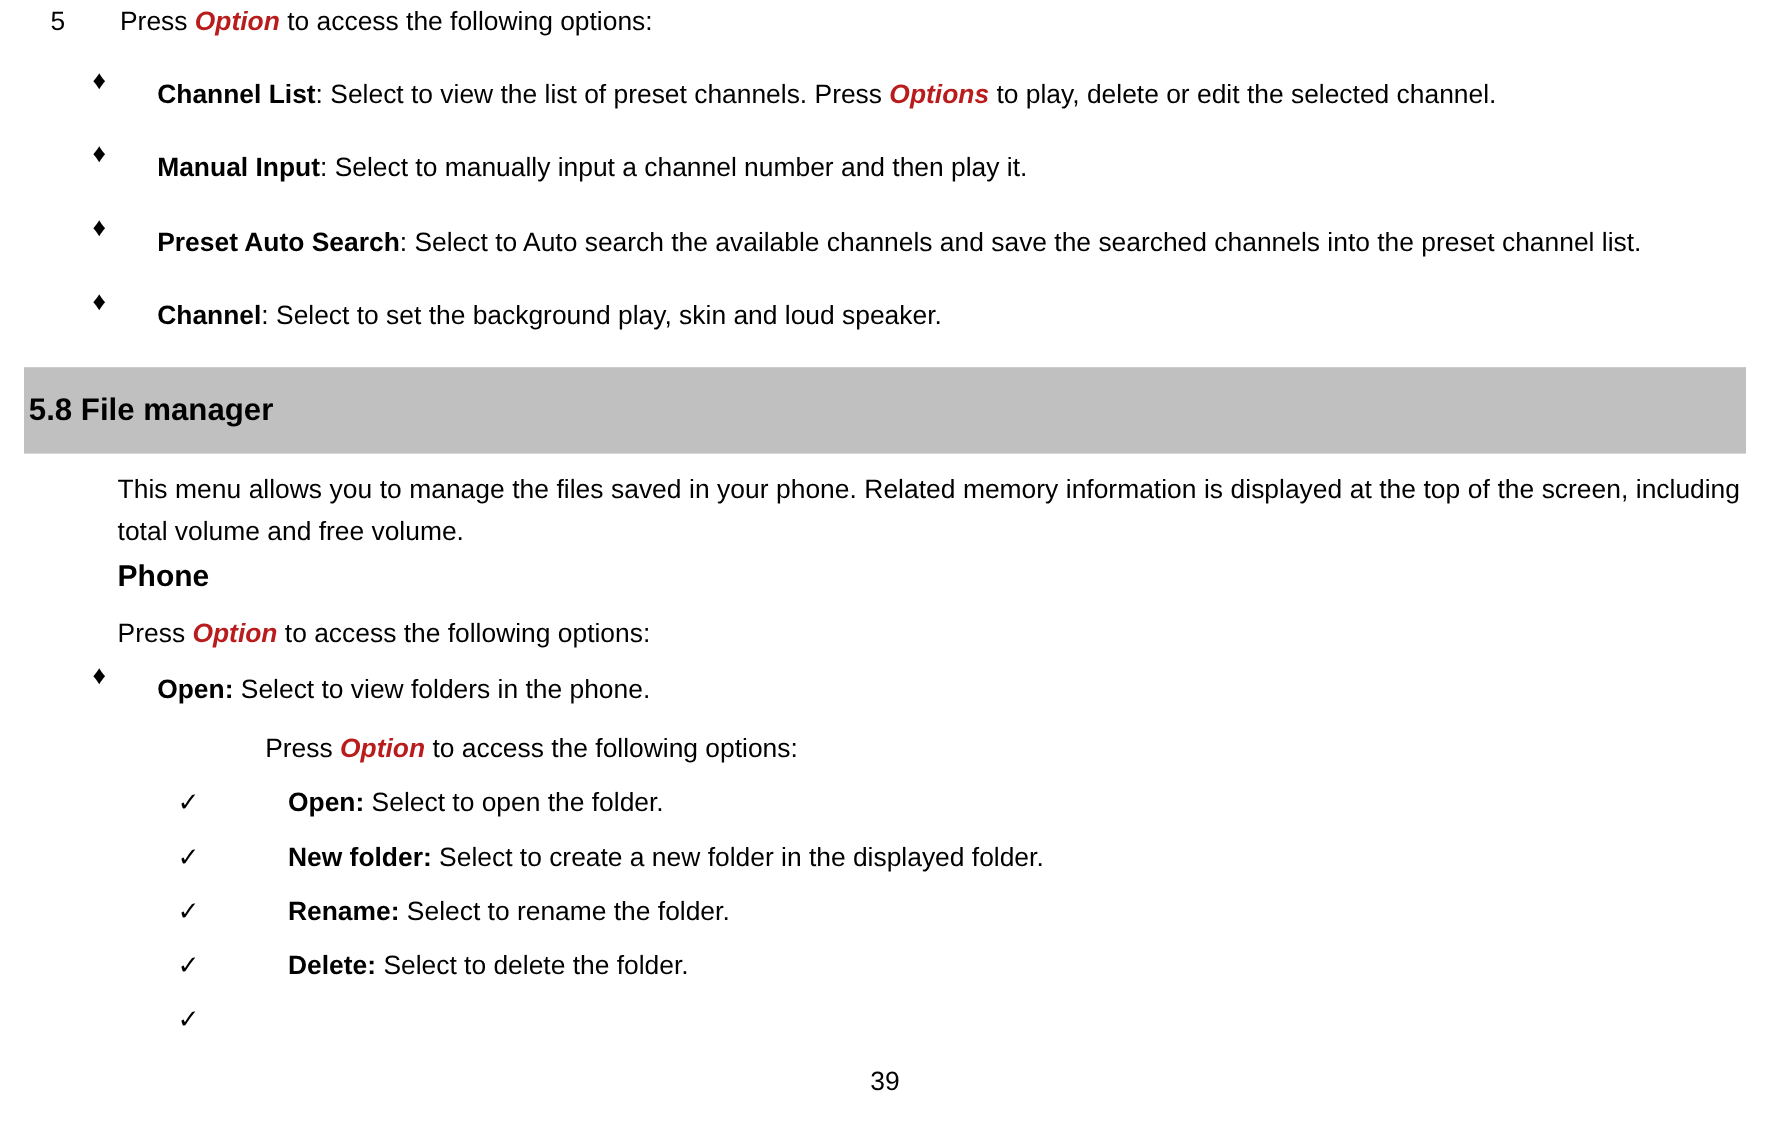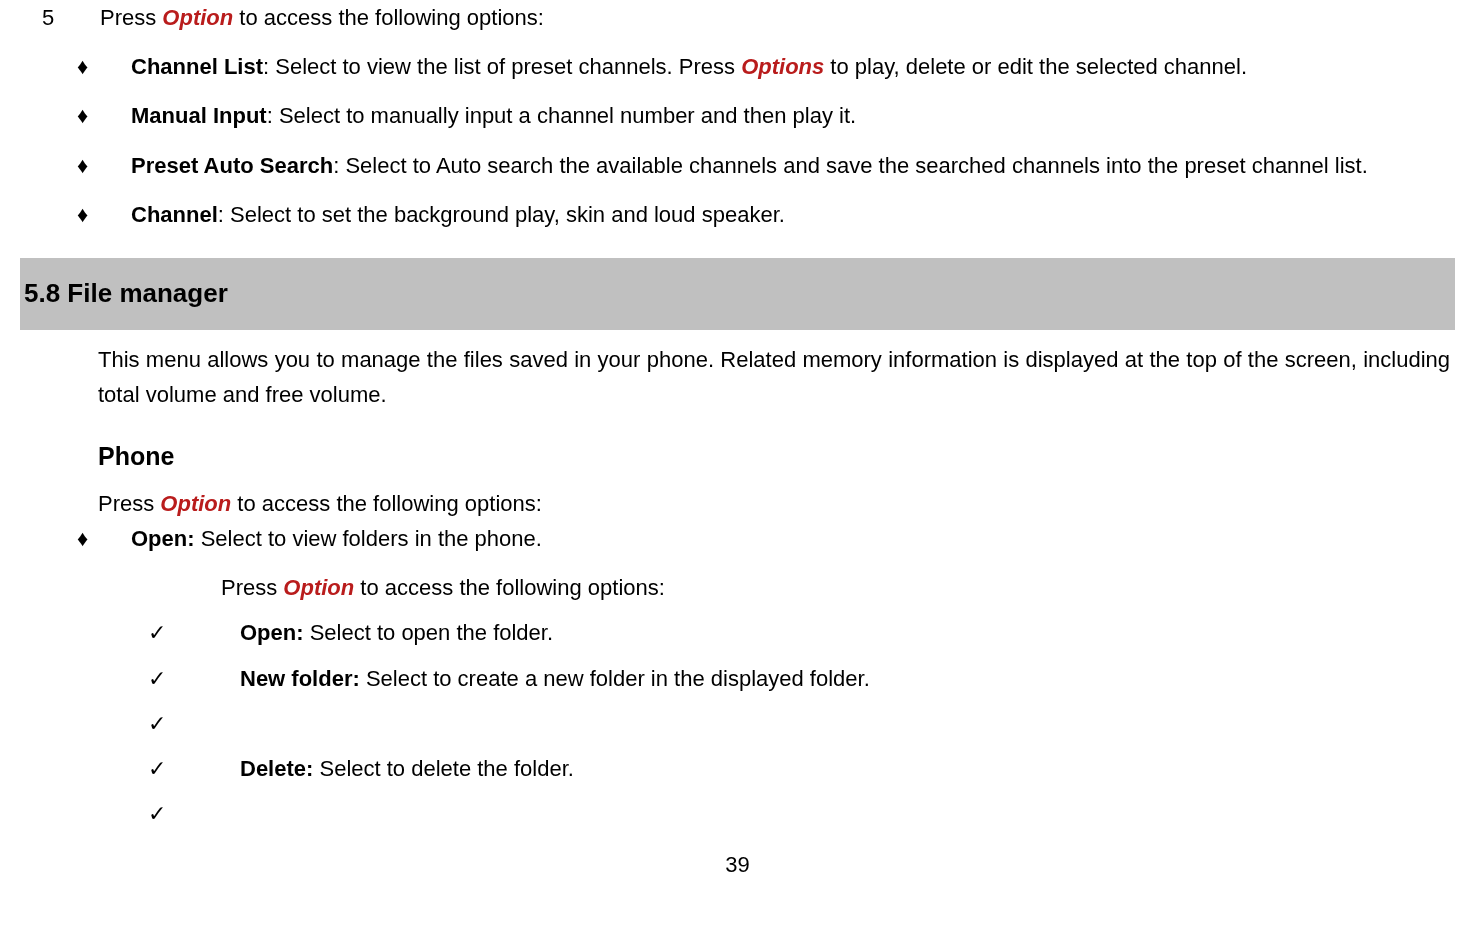--- a/index.html
+++ b/index.html
@@ -44,20 +44,21 @@
       display: flex;
       margin-bottom: 14px;
     }
     .bullet-marker {
       width: 54px;
       flex-shrink: 0;
       font-family: Arial;
     }
     .bullet-content {
       flex: 1;
+      margin-top: 12px;
     }
     .bold {
       font-weight: bold;
     }
     .section-heading {
       background-color: #c0c0c0;
       font-weight: bold;
       font-size: 26px;
       padding: 15px 4px;
       margin-top: 26px;
@@ -66,21 +67,21 @@
       padding-left: 78px;
       padding-right: 5px;
       margin-top: 12px;
     }
     .justified {
       text-align: justify;
     }
     .sub-heading {
       font-weight: bold;
       font-size: 25px;
-      margin-top: 24px;
+      margin-top: 0;
       margin-bottom: 10px;
     }
     .sub-bullet-list {
       margin-left: 44px;
     }
     .sub-bullet-item {
       display: flex;
       margin-bottom: 10px;
     }
     .check-marker {
@@ -165,20 +166,23 @@
       </div>
     </div>
     <div class="sub-bullet-item">
       <div class="check-marker">✓</div>
       <div>
         <span class="bold">New folder: </span><span>Select to create a new folder in the displayed folder.</span>
       </div>
     </div>
     <div class="sub-bullet-item">
       <div class="check-marker">✓</div>
+      <div>
+        <span class="bold">Rename: </span><span>Select to rename the folder.</span>
+      </div>
     </div>
     <div class="sub-bullet-item">
       <div class="check-marker">✓</div>
       <div>
         <span class="bold">Delete: </span><span>Select to delete the folder.</span>
       </div>
     </div>
     <div class="sub-bullet-item">
       <div class="check-marker">✓</div>
     </div>

